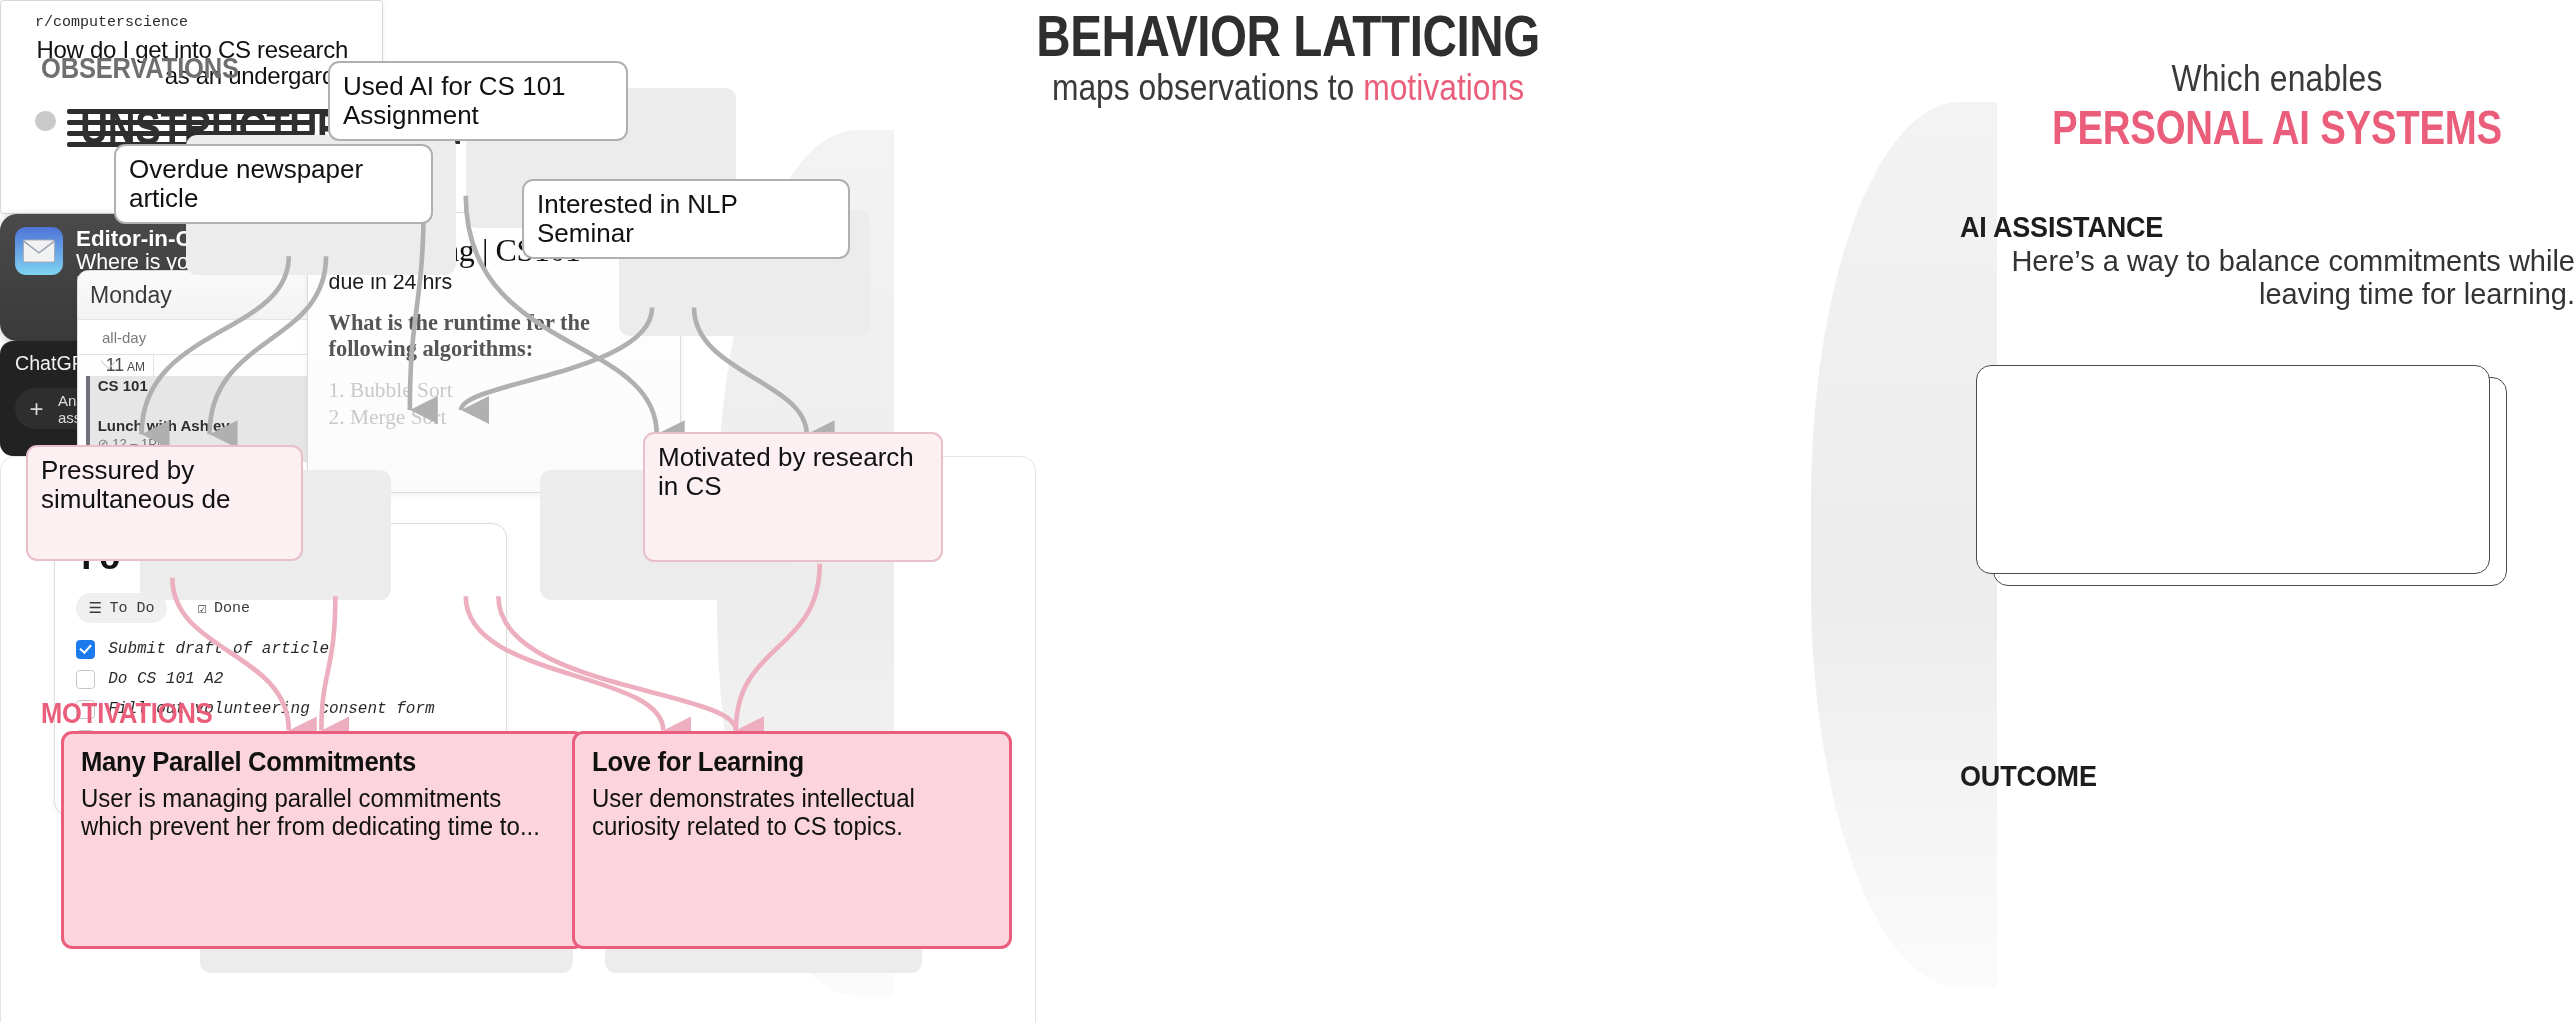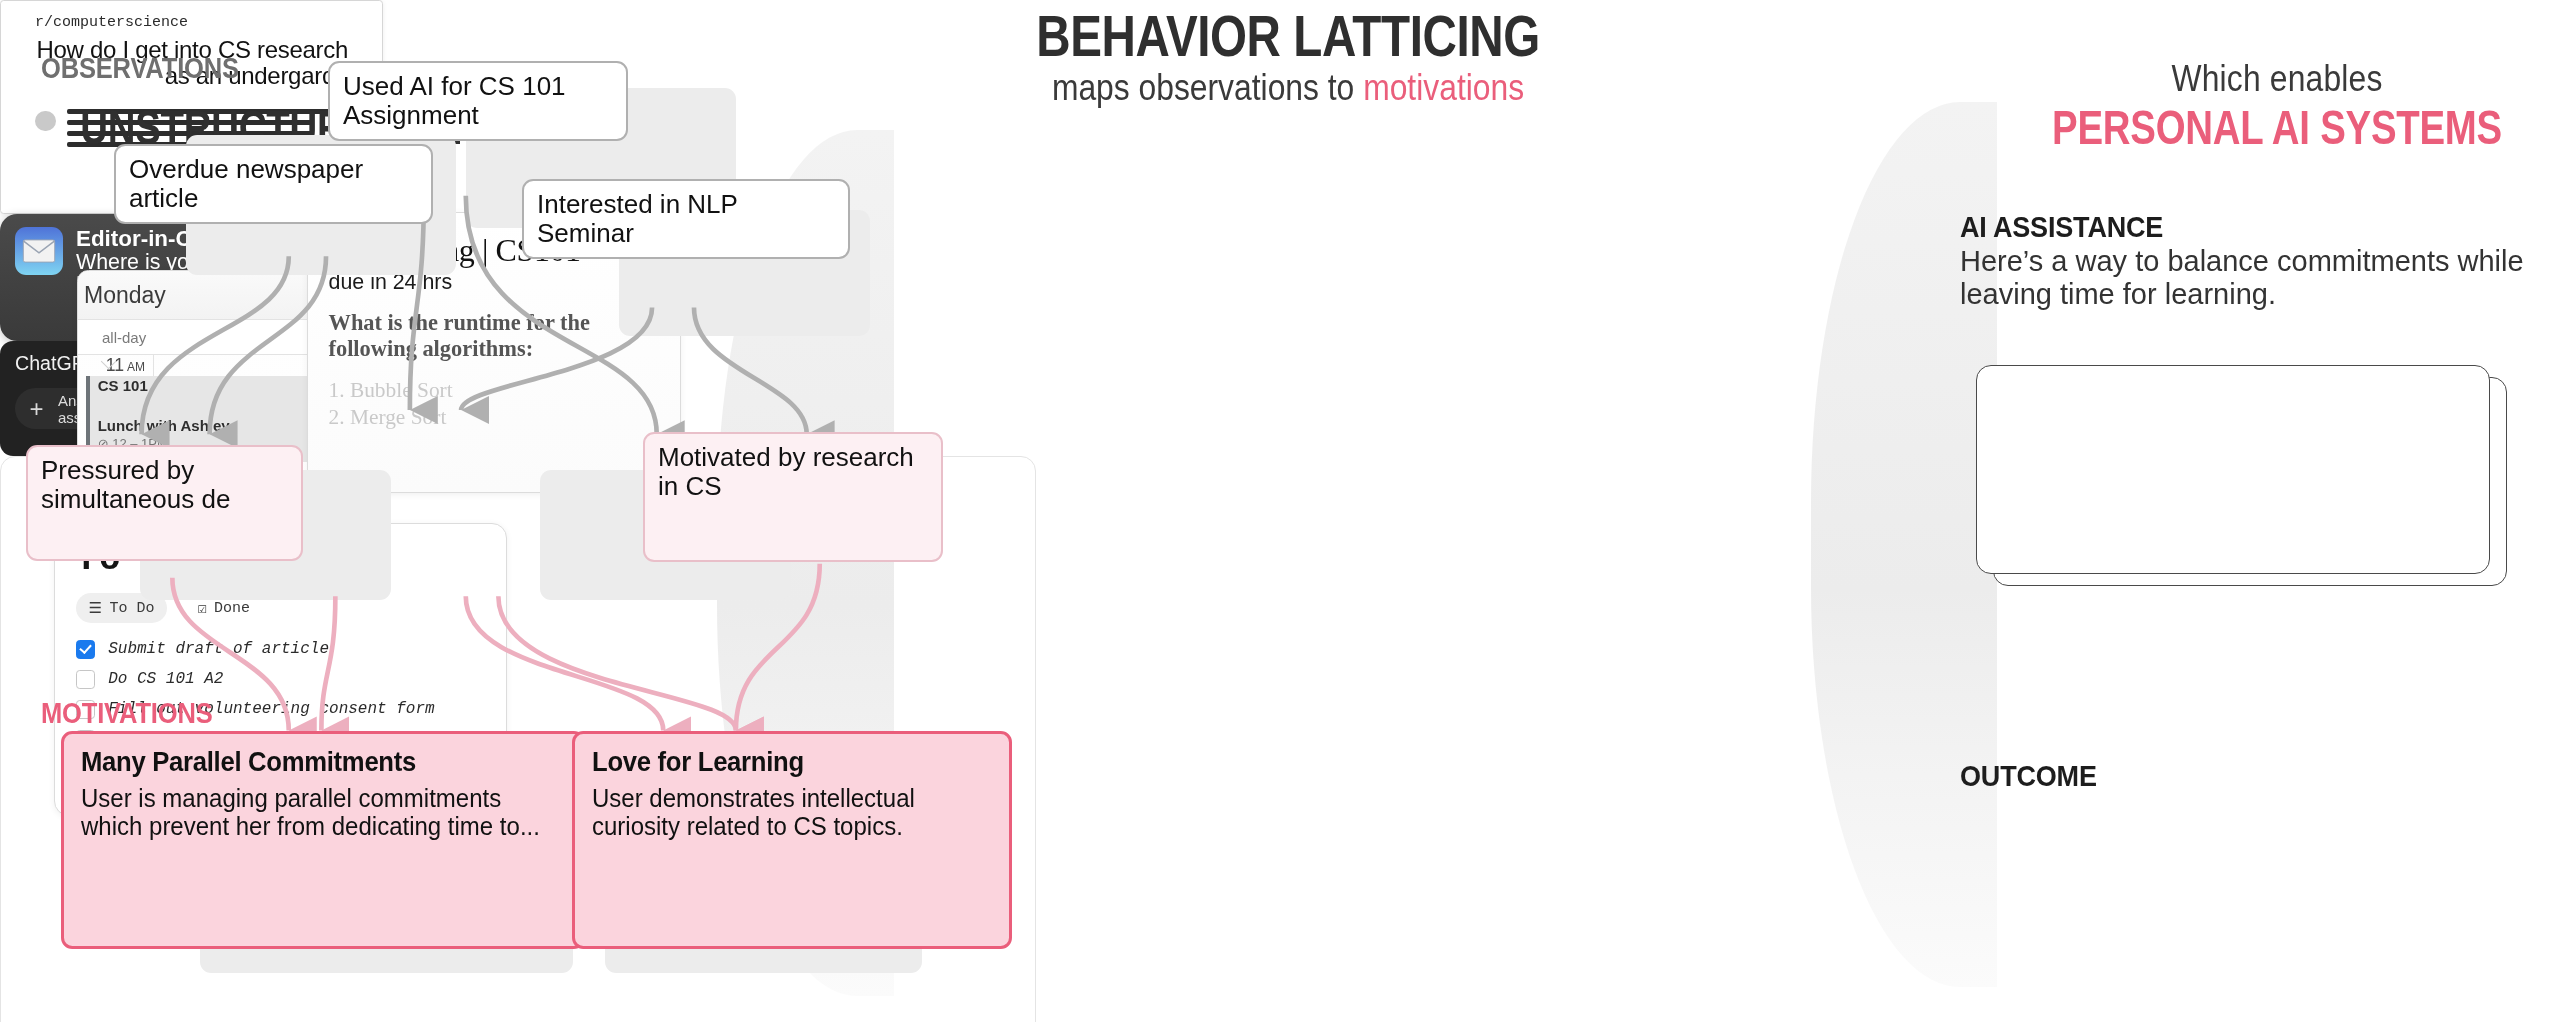--- a/index.html
+++ b/index.html
@@ -28,21 +28,21 @@
 
   
   .card{position:absolute;background:#fff;border:1.4px solid #dcdcdc;border-radius:13px;
         box-shadow:0 1.9px 6.5px rgba(0,0,0,.06);}
 
   
   
   #calendar{left:77px;top:270px;width:307px;height:242px;border-radius:11.2px;overflow:hidden;
             background:linear-gradient(180deg,#fdfdfd,#fff);}
   #calendar .cal-head{height:48px;border-bottom:0.9px solid #e3e3e3;display:flex;align-items:center;
-            padding-left:6px;background:linear-gradient(180deg,#fafafa,#f3f3f3);}
+            padding-left:12px;background:linear-gradient(180deg,#fafafa,#f3f3f3);}
   #calendar .cal-head span{font-size:23px;color:#3b3b3b;}
   #calendar .allday{height:34px;border-bottom:0.9px solid #e3e3e3;display:flex;align-items:center;
             padding-left:24px;font-size:15px;color:#7a7a7a;background:#fff;}
   .calgrid{position:relative;}
   .calrow{display:flex;height:39px;}
   .caltime{width:67px;text-align:right;padding-right:7.5px;font-size:17.7px;color:#4a4a4a;
            display:flex;align-items:flex-start;justify-content:flex-end;}
   .caltime em{font-style:normal;font-size:12px;margin-left:2.8px;padding-top:4.7px;}
   .calbody{flex:1;border-left:0.9px solid #e3e3e3;position:relative;}
   .ev{position:absolute;left:7.5px;right:3.7px;background:#e6e6e6;display:flex;}
@@ -132,21 +132,21 @@
   .mvbox{position:absolute;background:#fbd4dd;border:3.7px solid #ea5e7b;border-radius:11.2px;
         padding:13px 17px;overflow:hidden;}
   .mvbox .mv-t{font-weight:700;font-size:27px;color:#111;letter-spacing:-0.3px;transform:scaleX(.95);
         transform-origin:left;}
   .mvbox .mv-b{font-size:25px;color:#111;line-height:1.12;margin-top:5.6px;transform:scaleX(.96);
         transform-origin:left;}
 
   
   .rlabel{position:absolute;font-weight:700;font-size:30px;color:#1d1d1d;letter-spacing:-0.2px;transform:scaleX(.9);
         transform-origin:left center;}
-  .rtext{position:absolute;font-size:29px;color:#333;line-height:1.14;}
+  .rtext{position:absolute;font-size:29px;color:#333;line-height:1.14;text-align:right;}
 
   .stackcard{position:absolute;background:#fff;border:1.5px solid #4a4a4a;border-radius:15px;}
 
   svg.wires{position:absolute;left:0;top:0;overflow:visible;pointer-events:none;}
 </style>
 </head>
 <body>
 
 <div class="stage">
 

